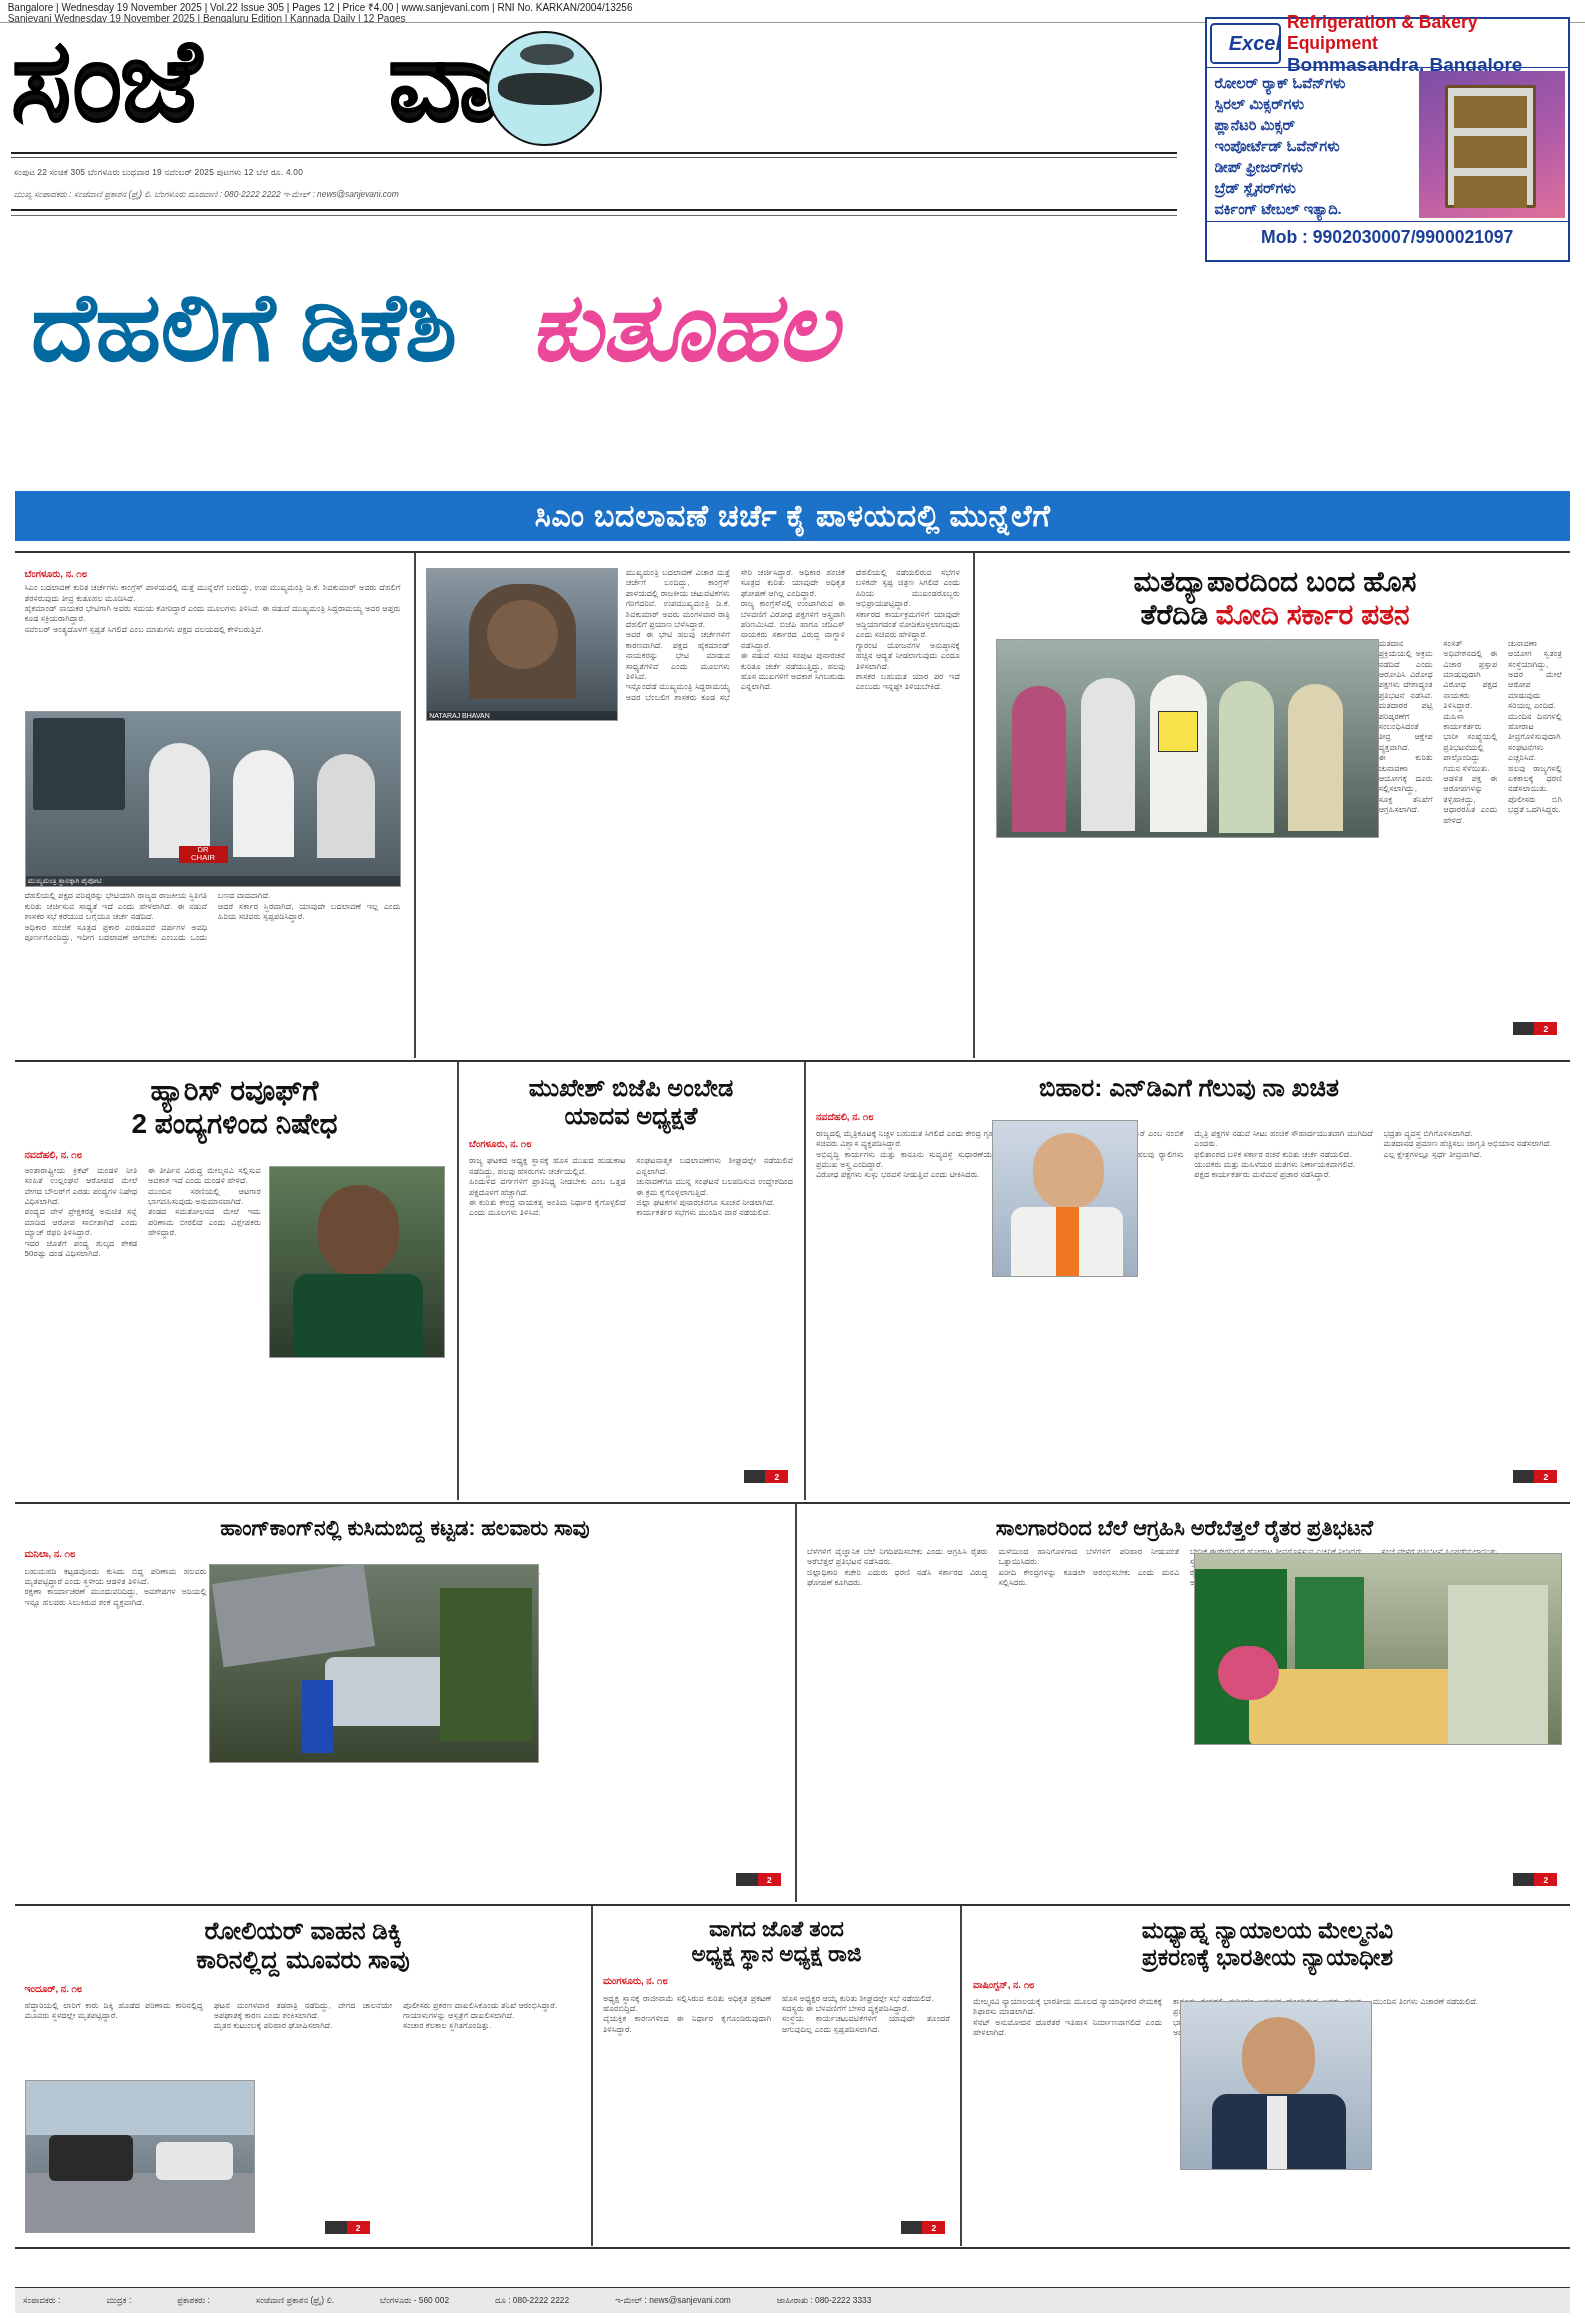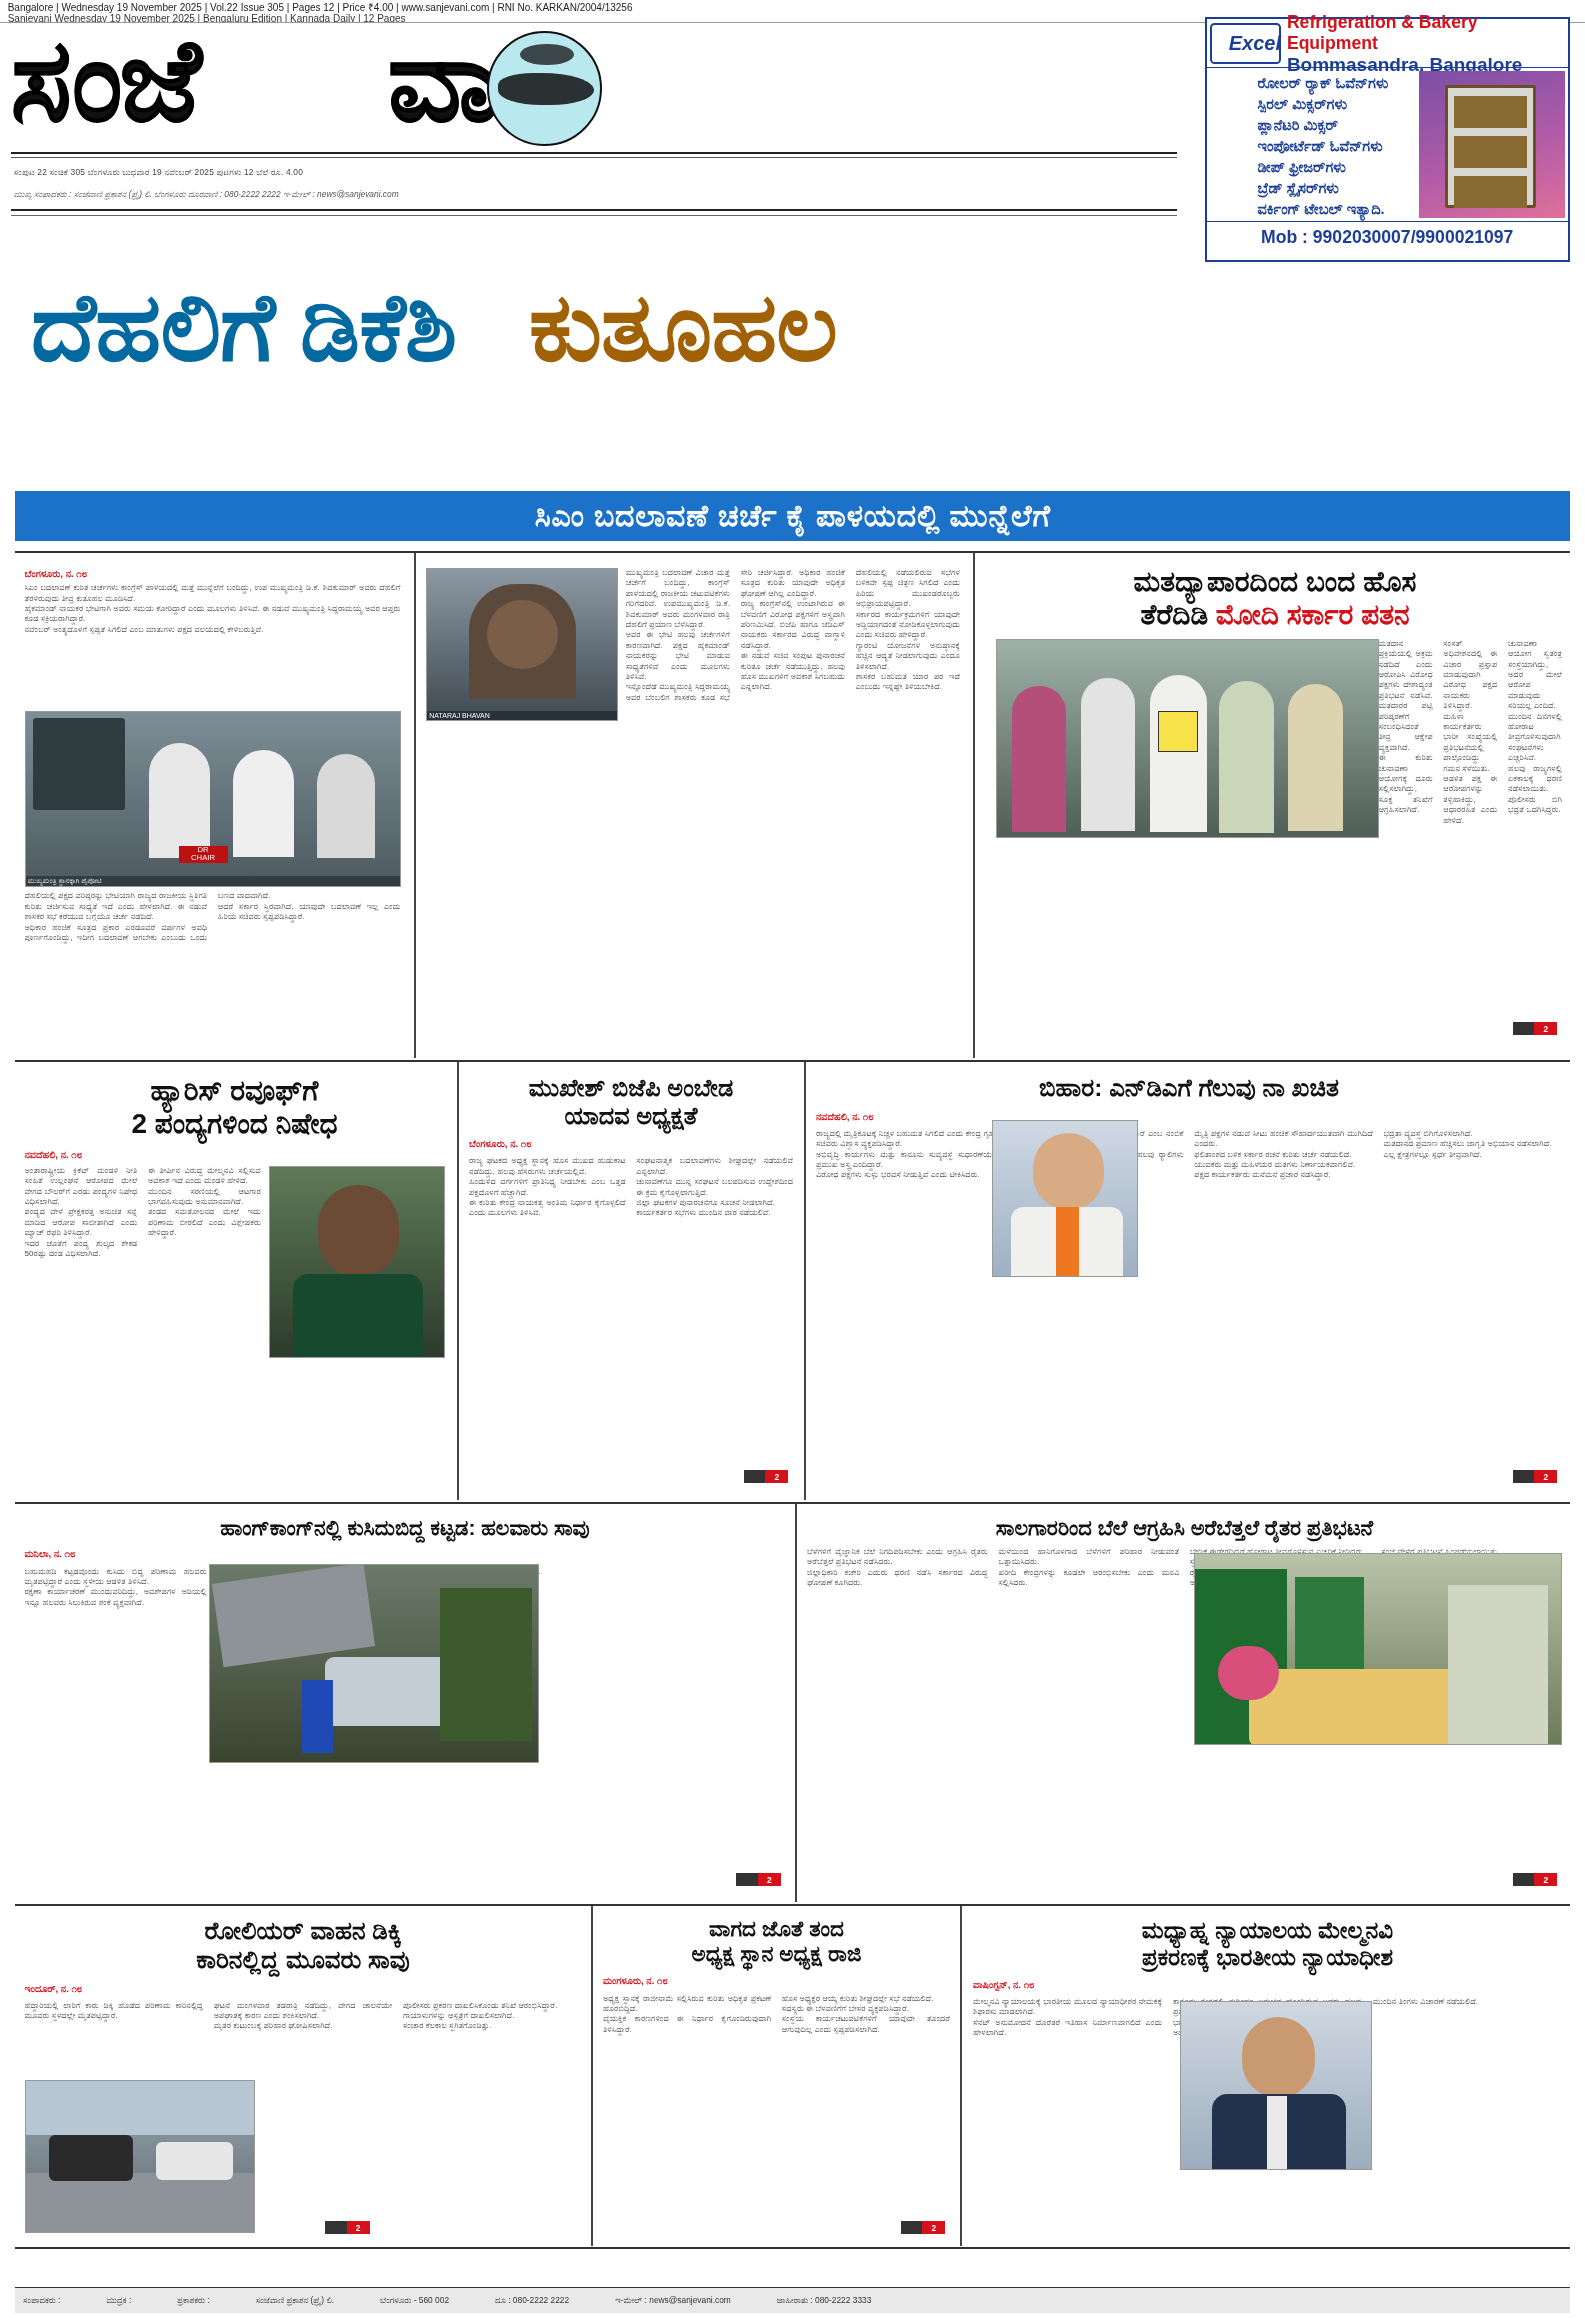--- a/index.html
+++ b/index.html
@@ -136,21 +136,20 @@
   .topad-title {
     color:#d4121a;
     font-weight:bold;
     font-size: 17.6px;
     line-height: 21px;
   }
   .topad-title .b2 { color:#1b3f96; font-size: 19px; }
   .topad-body {
     display:flex;
     height: 153px;
-    padding-left: 43px;
   }
   .topad-list {
     flex: 1 1 auto;
     padding: 4.6px 4.6px 0 7.7px;
     color:#1b3f96;
     font-weight:bold;
     font-size: 14.6px;
     line-height: 21px;
   }
   .topad-img {
@@ -188,21 +187,21 @@
     width: 1526px;
     height: 115px;
     font-family: "Liberation Sans", sans-serif;
     font-weight: bold;
     font-size: 95px;
     letter-spacing: -0.8px;
     line-height: 115px;
     white-space: nowrap;
   }
   .bighead .red { color:#0369a1; }
-  .bighead .blue { color:#a16207; }
+  .bighead .blue { color:#ec4899;font-style:italic; }
 
   .subbar {
     position:absolute;
     top: 491px; left: 15.3px;
     width: 1555px;
     height: 50px;
     background: #1c72c8;
     color:#fff;
     font-size: 30px;
     font-weight: bold;

